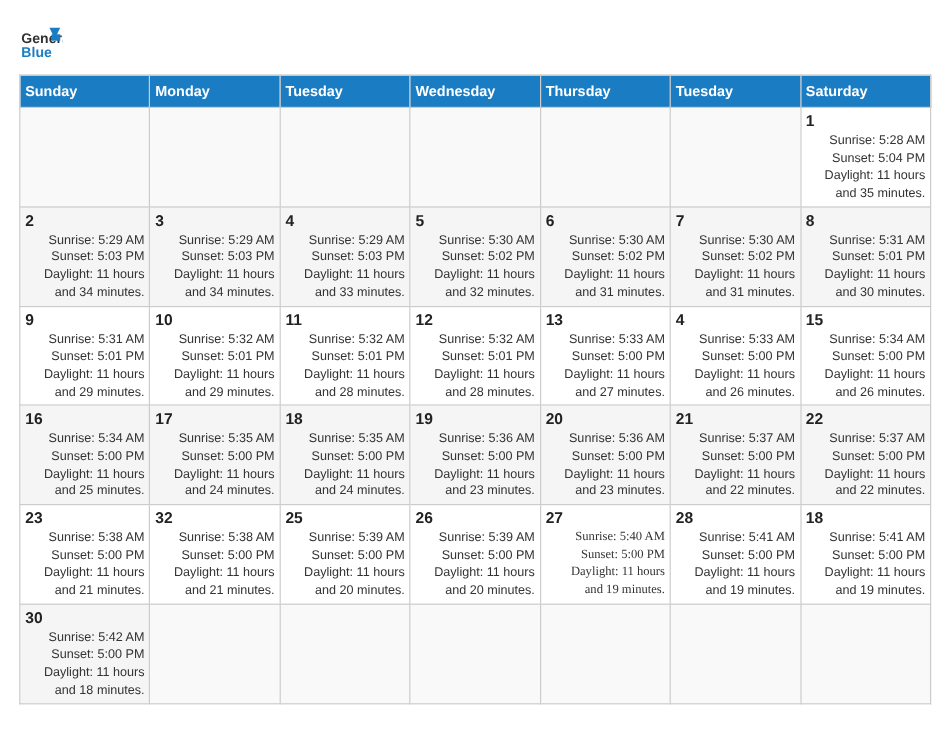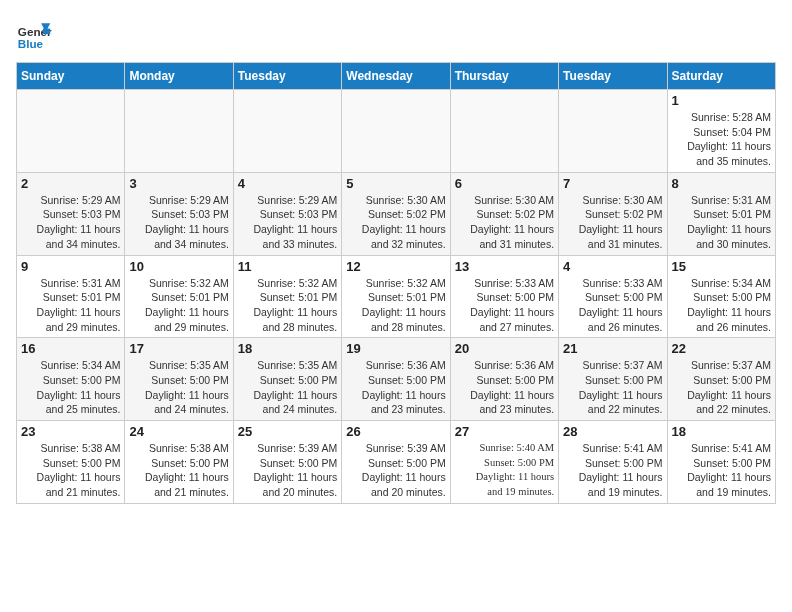--- a/index.html
+++ b/index.html
@@ -283,21 +283,21 @@
       </tr>
       <tr>
         <td>
           <span class="day-num">23</span>
           <div class="day-info" style="white-space: pre-line;">Sunrise: 5:38 AM
 Sunset: 5:00 PM
 Daylight: 11 hours
 and 21 minutes.</div>
         </td>
         <td>
-          <span class="day-num">24</span>
+          <span class="day-num">32</span>
           <div class="day-info" style="white-space: pre-line;">Sunrise: 5:38 AM
 Sunset: 5:00 PM
 Daylight: 11 hours
 and 21 minutes.</div>
         </td>
         <td>
           <span class="day-num">25</span>
           <div class="day-info" style="white-space: pre-line;">Sunrise: 5:39 AM
 Sunset: 5:00 PM
 Daylight: 11 hours
@@ -324,15 +324,30 @@
 Daylight: 11 hours
 and 19 minutes.</div>
         </td>
         <td>
           <span class="day-num">18</span>
           <div class="day-info" style="white-space: pre-line;">Sunrise: 5:41 AM
 Sunset: 5:00 PM
 Daylight: 11 hours
 and 19 minutes.</div>
         </td>
+      </tr>
+      <tr class="last-row">
+        <td>
+          <span class="day-num">30</span>
+          <div class="day-info" style="white-space: pre-line;">Sunrise: 5:42 AM
+Sunset: 5:00 PM
+Daylight: 11 hours
+and 18 minutes.</div>
+        </td>
+        <td class="empty-cell"></td>
+        <td class="empty-cell"></td>
+        <td class="empty-cell"></td>
+        <td class="empty-cell"></td>
+        <td class="empty-cell"></td>
+        <td class="empty-cell"></td>
       </tr>
     </tbody>
 </table>
 
 </body></html>

